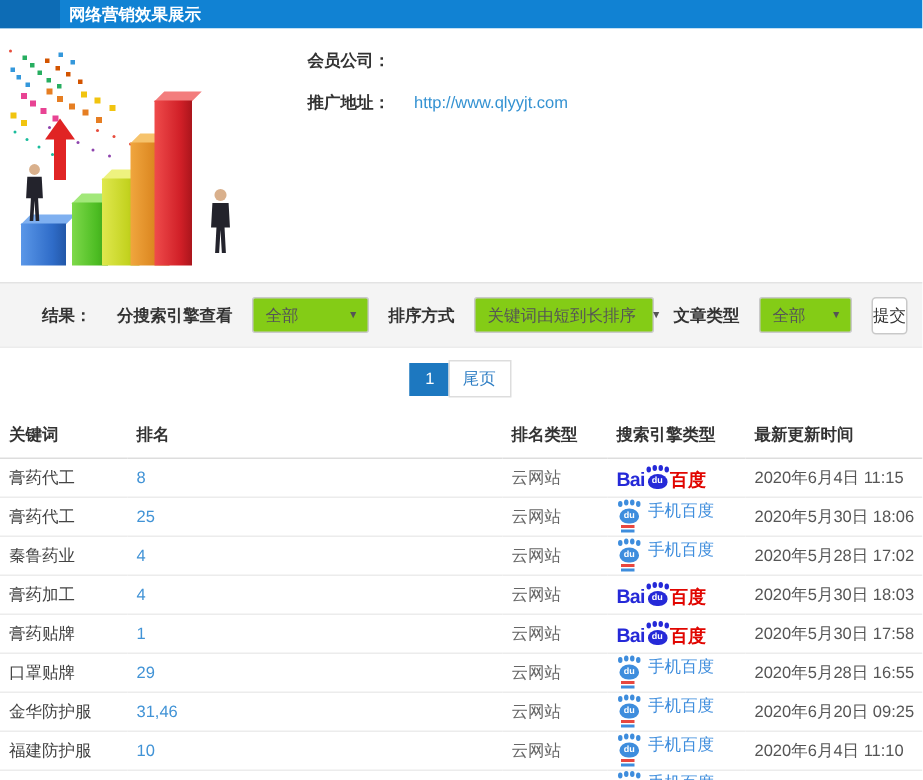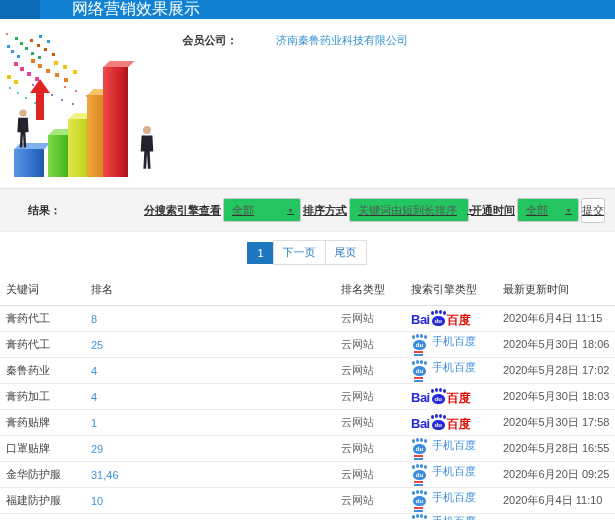--- a/index.html
+++ b/index.html
@@ -6,21 +6,21 @@
   html,body { width:615px; height:520px; }
   body {
     font-family:"Liberation Sans","DejaVu Sans",sans-serif;
     font-size:11px; color:#333; background:#fff; overflow:hidden;
   }
   .page { width:615px; height:520px; position:relative; background:#fff; }
 
   
   .topbar { height:19px; background:#1182d3; position:relative; display:flex; align-items:center; }
   .topbar-accent { position:absolute; left:0; top:0; width:40px; height:19px; background:#0d6cb5; }
-  .topbar-title { color:#fff; font-weight:normal; font-size:16px; margin-left:72px; position:relative; }
+  .topbar-title { color:#fff; font-weight:bold; font-size:11px; margin-left:46px; position:relative; }
 
   
   .info-section { height:169px; position:relative; background:#fff; }
 
   
   .promo { position:absolute; left:2px; top:12px; width:168px; height:152px; overflow:hidden; }
   .bar { position:absolute; bottom:6px; }
   .bar .face { position:absolute; left:0; bottom:0; width:100%; height:100%; }
   .bar .top { position:absolute; left:3px; top:-6px; width:100%; height:7px; transform:skewX(-45deg); }
   .bar-blue  { left:12px;  width:30px; height:28px; }
@@ -45,51 +45,51 @@
   .up-arrow .shaft { position:absolute; top:13px; left:6px; width:8px; height:28px; background:#e02424; }
   .figure { position:absolute; }
   .figure svg { display:block; }
   .fig-1 { left:13px; bottom:34px; width:16px; height:40px; }
   .fig-2 { left:136px; bottom:10px; width:18px; height:50px; }
   #confetti span { position:absolute; display:block; }
 
   
   .info-fields { position:absolute; left:160px; top:14px; width:450px; }
   .info-row { display:flex; align-items:baseline; margin-bottom:13px; }
-  .info-label { display:inline-block; width:100px; text-align:center; font-weight:bold; color:#333; }
+  .info-label { display:inline-block; width:100px; text-align:right; font-weight:bold; color:#333; }
   .info-value { margin-left:16px; color:#444; }
   .info-value.link { color:#3492d2; cursor:pointer; text-decoration:none; }
   .info-value .num-red { color:#e4393c; }
   .info-value .suffix-blue { color:#3492d2; }
 
   
   .filter-bar { height:44px; background:#f4f4f4; border-top:1px solid #e3e3e3; border-bottom:1px solid #ececec;
     display:flex; align-items:center; padding:0 10px 0 28px; }
   .result-label { font-weight:bold; color:#333; }
-  .filter-controls { margin-left:auto; display:flex; align-items:center; gap:2px;text-decoration:underline; }
+  .filter-controls { margin-left:auto; display:flex; align-items:center; gap:13px; }
   .f-label { font-weight:bold; color:#333; white-space:nowrap; }
-  .select { background:#22c55e; border:1px solid #c9c9c9; border-radius:2px; height:24px;
+  .select { background:#84cc16; border:1px solid #c9c9c9; border-radius:2px; height:24px;
     display:flex; align-items:center; padding:0 6px 0 8px; color:#555; cursor:pointer; white-space:nowrap; }
   .select .caret { margin-left:10px; font-size:7px; color:#555; }
   .sel-engine { width:78px; justify-content:space-between; }
   .sel-sort { width:120px; justify-content:flex-start; }
   .sel-article { width:62px; justify-content:space-between; }
   .submit-btn { height:25px; padding:0 0; background:#fff; border:1px solid #c9c9c9; border-radius:3px;
     color:#333; font-size:11px; cursor:pointer; font-family:inherit; }
 
   
   .pagination { height:41px; display:flex; align-items:center; justify-content:center; background:#fff; }
   .page-btn { display:inline-block; min-width:14px; padding:4px 9px; border:1px solid #ddd; background:#fff;
     color:#2e7ec4; text-align:center; cursor:pointer; margin-left:-1px; text-decoration:none; }
   .page-btn.active { background:#1d78c0; border-color:#1d78c0; color:#fff; }
 
   
   table { width:615px; border-collapse:collapse; table-layout:fixed; }
   col.c1{width:85px;} col.c2{width:250px;} col.c3{width:70px;} col.c4{width:92px;} col.c5{width:118px;}
-  thead th { text-align:left; font-weight:normal; color:#333; font-size:11px; padding:9px 0 8px 6px;
+  thead th { text-align:left; font-weight:bold; color:#333; font-size:11px; padding:9px 0 8px 6px;
     border-bottom:1px solid #ddd; background:#fff; }
   tbody td { padding:0 0 0 6px; height:26px; border-bottom:1px solid #ececec; color:#444; vertical-align:middle; white-space:nowrap; overflow:hidden; }
   td.rank a { color:#4193d6; text-decoration:none; cursor:pointer; }
   td.rtype { color:#666; }
   td.time { color:#555; }
   tr.partial td { border-bottom:none; height:12px; }
 
   
   .bd-logo { display:inline-flex; align-items:flex-end; cursor:pointer; line-height:1; }
   .bd-bai { color:#2529d8; font-weight:bold; font-size:13px; letter-spacing:-0.5px; }
@@ -198,50 +198,52 @@
       <div class="figure fig-2">
         <svg viewBox="0 0 20 50" width="18" height="50">
             <circle cx="10" cy="5" r="4.5" fill="#d9b08c"></circle>
             <path d="M4 11 L16 11 L17 29 L13 29 L14 48 L11 48 L10 31 L9 48 L6 48 L7 29 L3 29 Z" fill="#23232c"></path>
           </svg>
       </div>
     </div>
     <div class="info-fields" id="info-fields">
         <div class="info-row">
           <span class="info-label">会员公司：</span>
-          <span class="info-value link">济南秦鲁药业科技有限公司</span>
+        </div>
+        <div class="info-row">
+          <span class="info-label">推广地址：</span>
+          <span class="info-value link">http://www.qlyyjt.com</span>
         </div>
       </div>
   </div>
 
   <div class="filter-bar">
     <span class="result-label">结果：</span>
     <div class="filter-controls">
       <span class="f-label">分搜索引擎查看</span>
       <div class="select sel-engine">
         <span>全部</span>
         <span class="caret">▼</span>
       </div>
       <span class="f-label">排序方式</span>
       <div class="select sel-sort">
         <span>关键词由短到长排序</span>
         <span class="caret">▼</span>
       </div>
-      <span class="f-label">开通时间</span>
+      <span class="f-label">文章类型</span>
       <div class="select sel-article">
         <span>全部</span>
         <span class="caret">▼</span>
       </div>
       <button class="submit-btn">提交</button>
     </div>
   </div>
 
   <div class="pagination">
     <a class="page-btn active">1</a>
-    <a class="page-btn">下一页</a>
     <a class="page-btn">尾页</a>
   </div>
 
   <table>
     <colgroup>
         <col class="c1">
         <col class="c2">
         <col class="c3">
         <col class="c4">
         <col class="c5">

